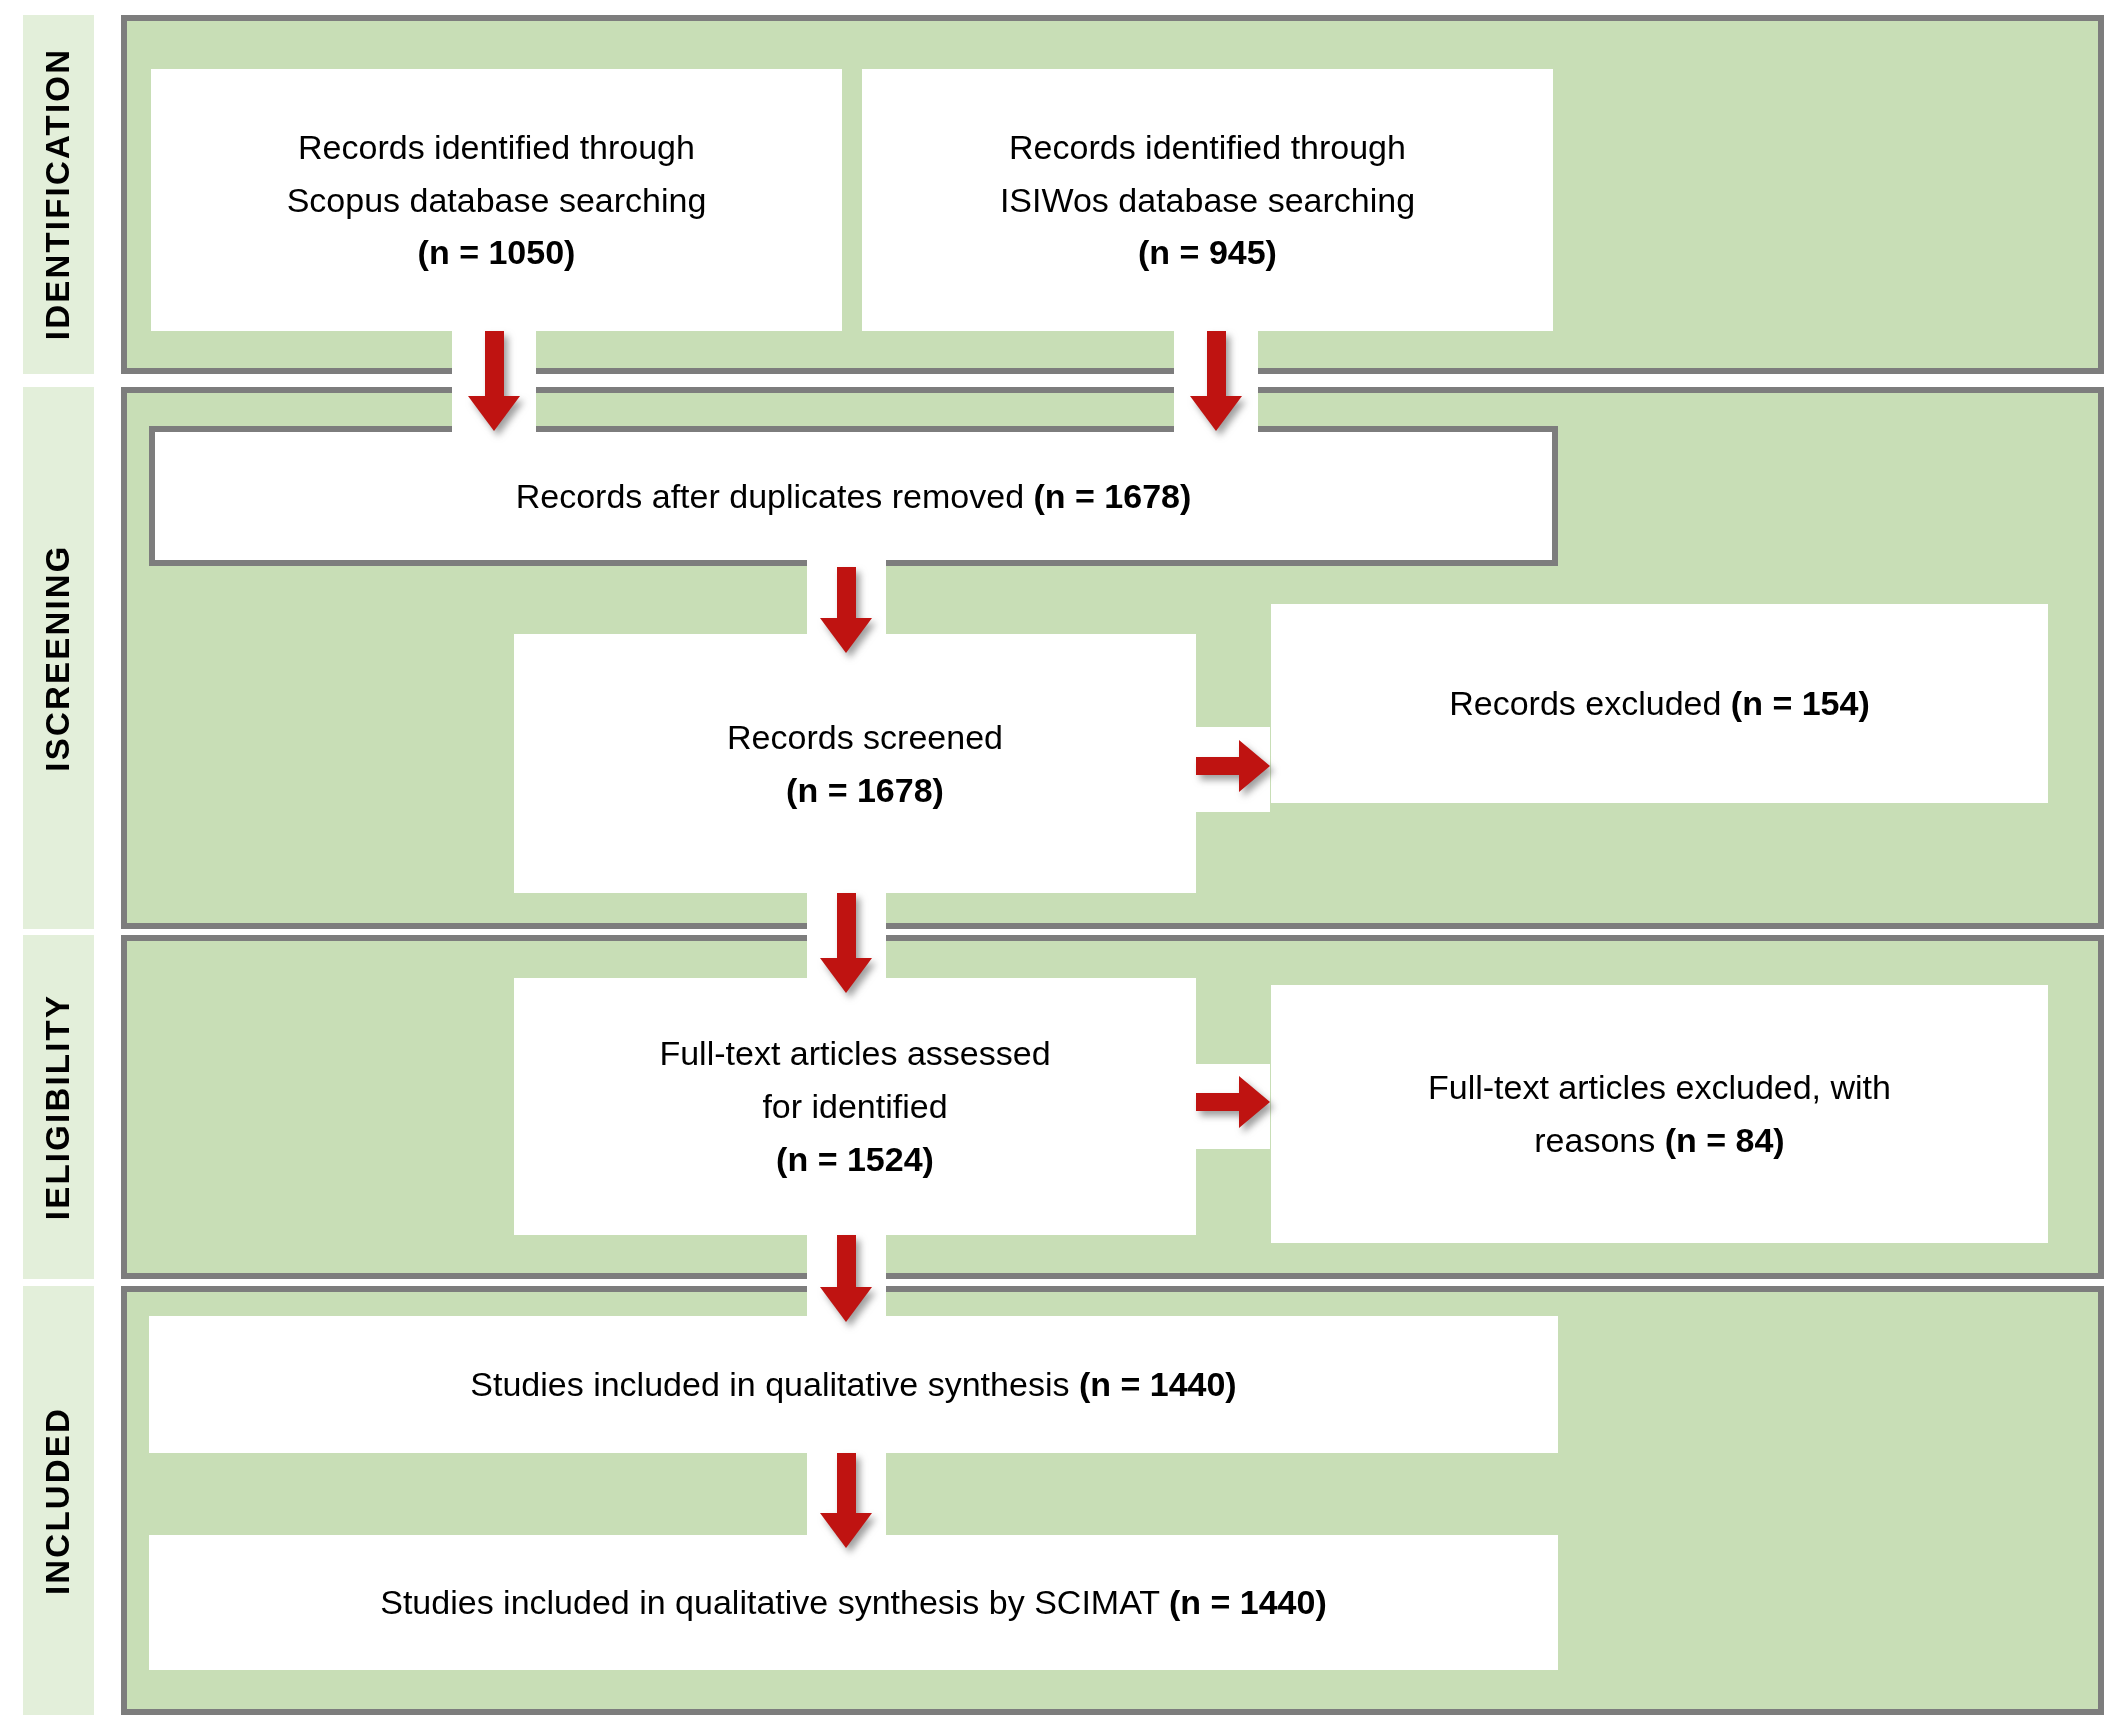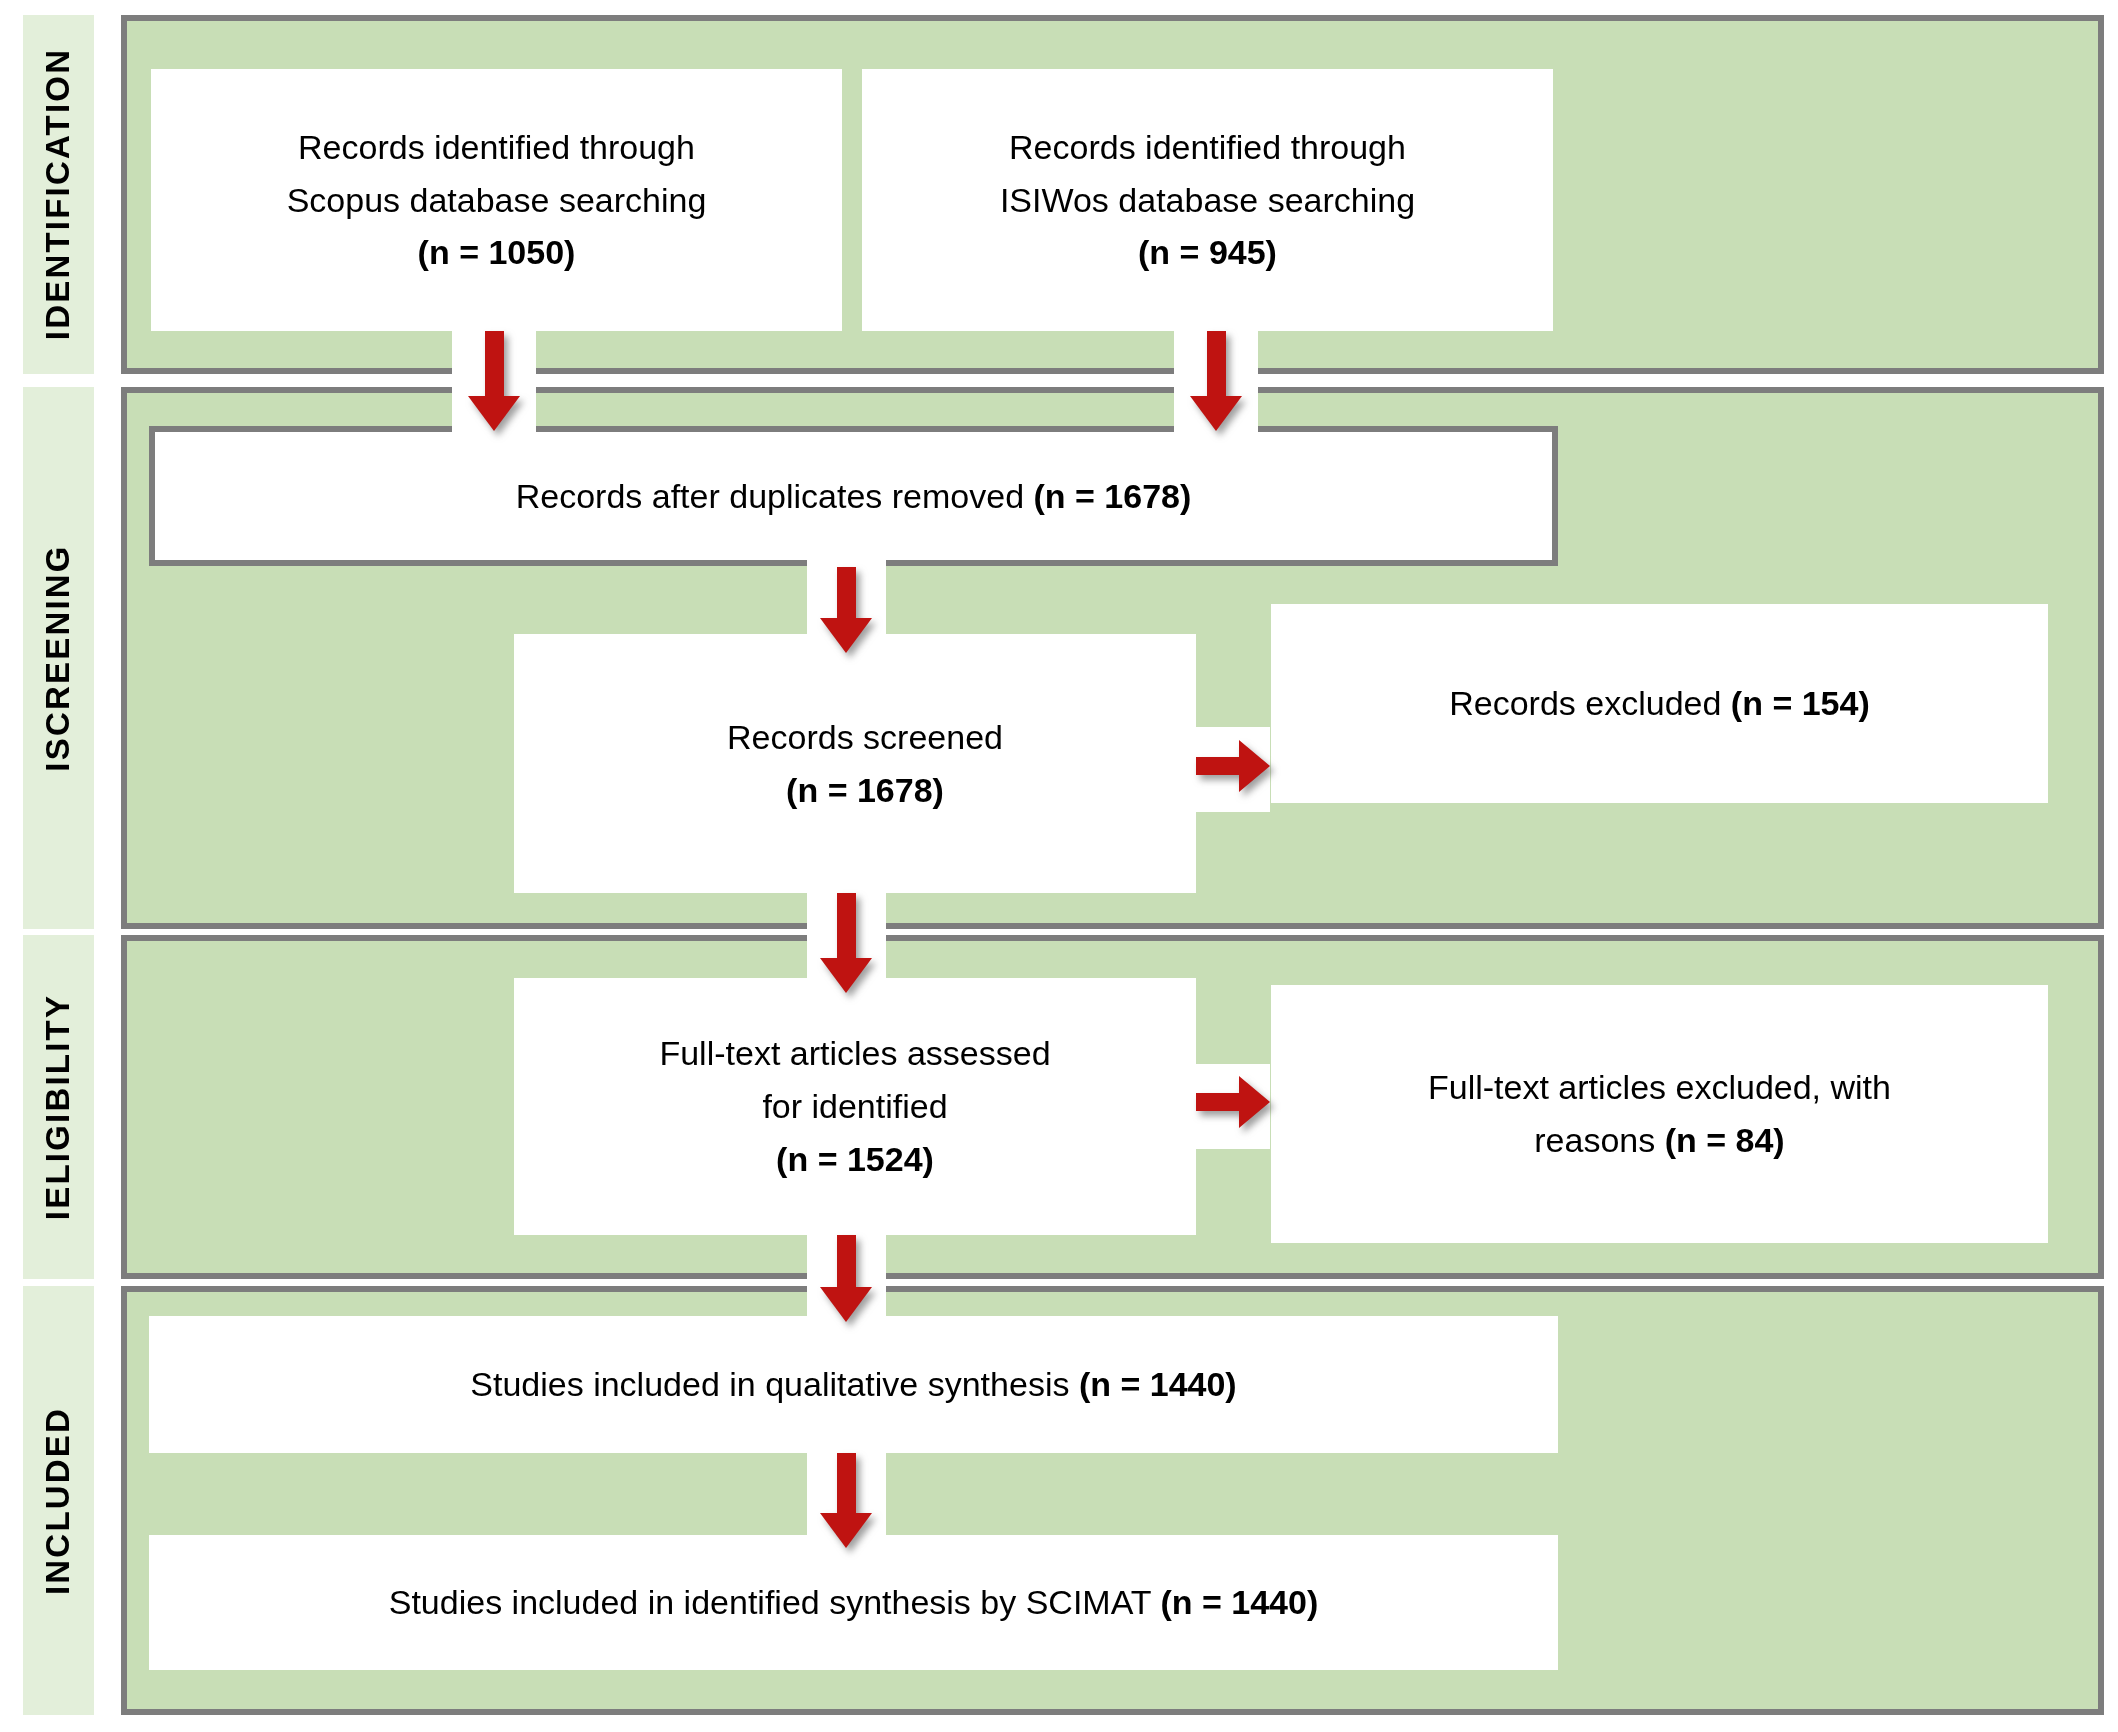--- a/index.html
+++ b/index.html
@@ -144,21 +144,21 @@
       <div class="tl"><b>(n = 1524)</b></div>
     </div>
   <div class="wb" style="left:1271px;top:985px;width:777px;height:258px;justify-content:center;">
       <div class="tl"><span>Full-text articles excluded, with</span></div>
       <div class="tl"><span>reasons </span><b>(n = 84)</b></div>
     </div>
   <div class="wb" style="left:149px;top:1316px;width:1409px;height:137px;">
       <div class="tl"><span>Studies included in qualitative synthesis </span><b>(n = 1440)</b></div>
     </div>
   <div class="wb" style="left:149px;top:1535px;width:1409px;height:135px;">
-      <div class="tl"><span>Studies included in identified synthesis by SCIMAT </span><b>(n = 1440)</b></div>
+      <div class="tl"><span>Studies included in qualitative synthesis by SCIMAT </span><b>(n = 1440)</b></div>
     </div>
 
   <div class="bk" style="left:452px;top:331px;width:84px;height:104px;"></div>
   <div class="bk" style="left:1174px;top:331px;width:84px;height:104px;"></div>
   <div class="bk" style="left:807px;top:560px;width:79px;height:76px;"></div>
   <div class="bk" style="left:1196px;top:727px;width:74px;height:85px;"></div>
   <div class="bk" style="left:807px;top:893px;width:79px;height:87px;"></div>
   <div class="bk" style="left:1196px;top:1064px;width:74px;height:85px;"></div>
   <div class="bk" style="left:807px;top:1235px;width:79px;height:83px;"></div>
   <div class="bk" style="left:807px;top:1453px;width:79px;height:83px;"></div>

